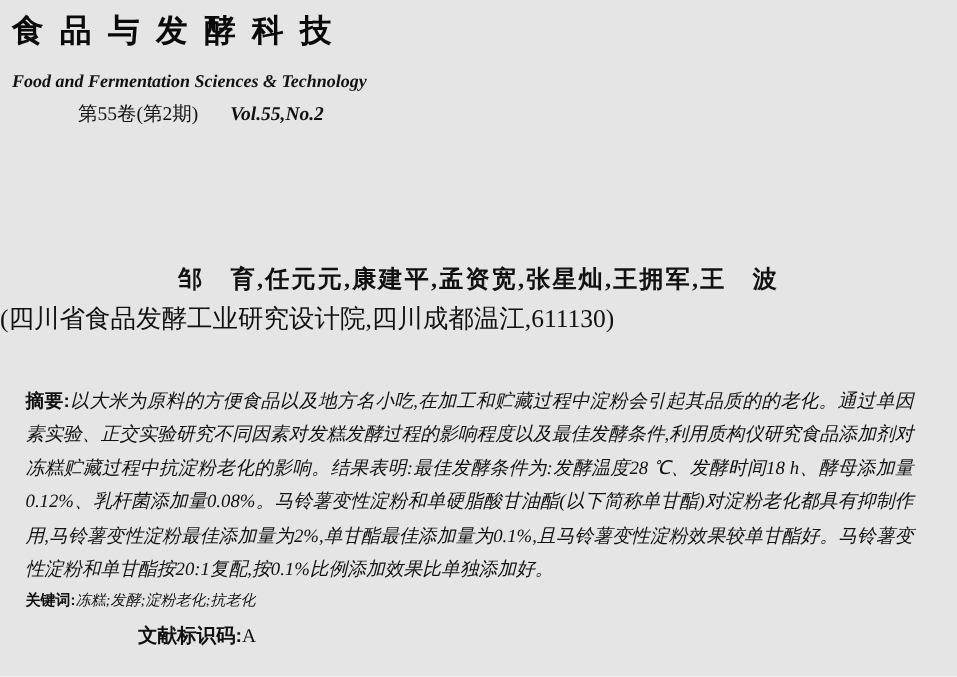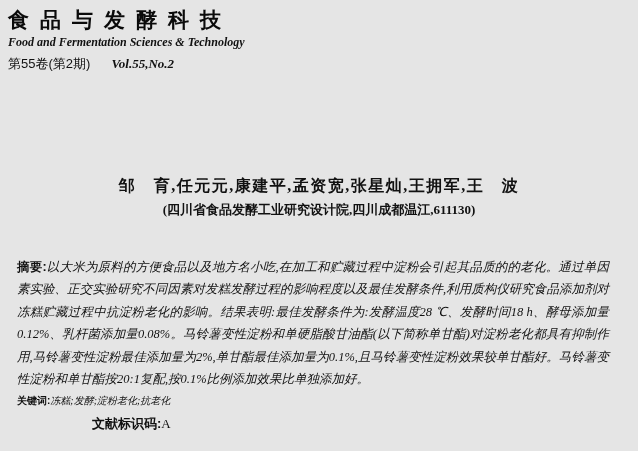--- a/index.html
+++ b/index.html
@@ -21,25 +21,25 @@
     font-size: 21px;
     letter-spacing: 11px;
     white-space: nowrap;
     color: #0a0a0a;
   }
   .journal-name-en {
     font-family: "Liberation Serif", serif;
     font-weight: bold;
     font-style: italic;
     font-size: 12px;
-    margin-top: 1px;
+    margin-top: 13px;
     white-space: nowrap;
   }
   .issue-line { margin-top: 5px; font-size: 13px; white-space: nowrap; }
-  .issue-cn { font-family: Liberation Sans, sans-serif; }
+  .issue-cn { font-family: Liberation Serif, serif; margin-left: 44px; }
   .issue-en {
     font-family: "Liberation Serif", serif;
     font-style: italic;
     font-weight: bold;
     margin-left: 18px;
   }
 
   
   .article-title {
     position: absolute;
@@ -60,24 +60,23 @@
     font-family: "Liberation Serif", serif;
     font-size: 16px;
     letter-spacing: 1.5px;
     white-space: nowrap;
     font-weight: bold;
   }
   .affiliation {
     position: absolute;
     top: 201px;
     left: 0; right: 0;
-    text-align: center;
     font-family: "Liberation Serif", serif;
-    font-weight: bold;
-    font-size: 13px;
+    font-weight: normal;
+    font-size: 17px;
     white-space: nowrap;
   }
 
   
   .content {
     position: absolute;
     top: 256px;
     left: 17px;
     width: 592px;
   }

